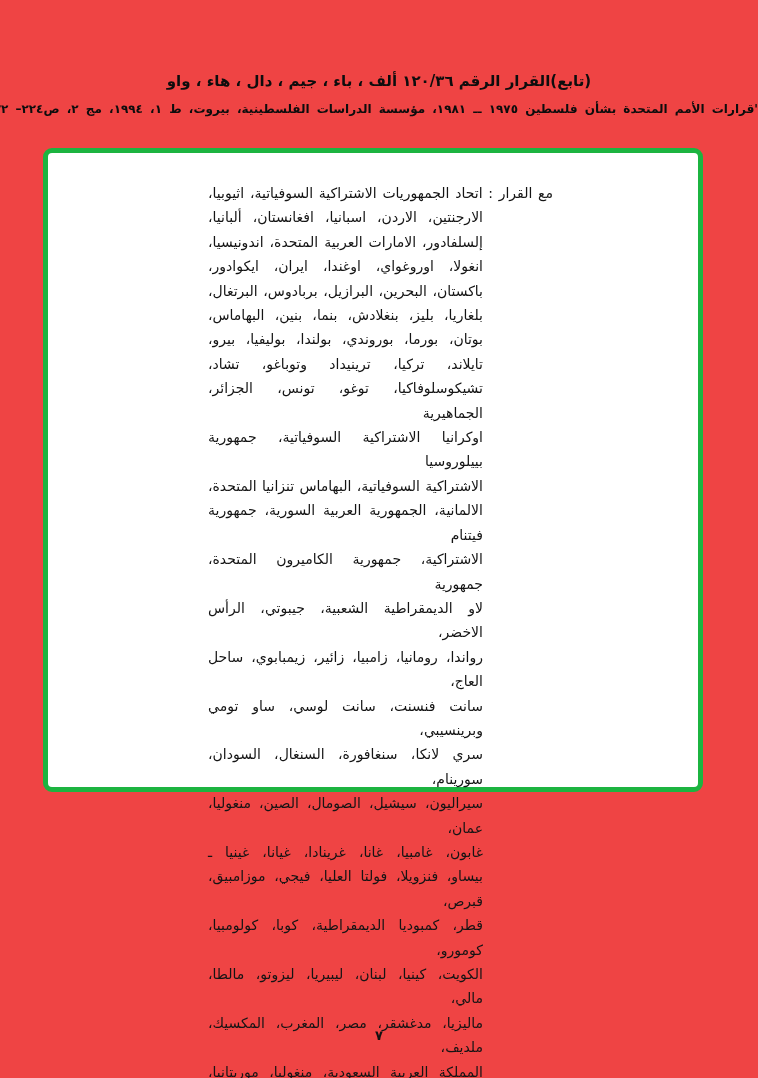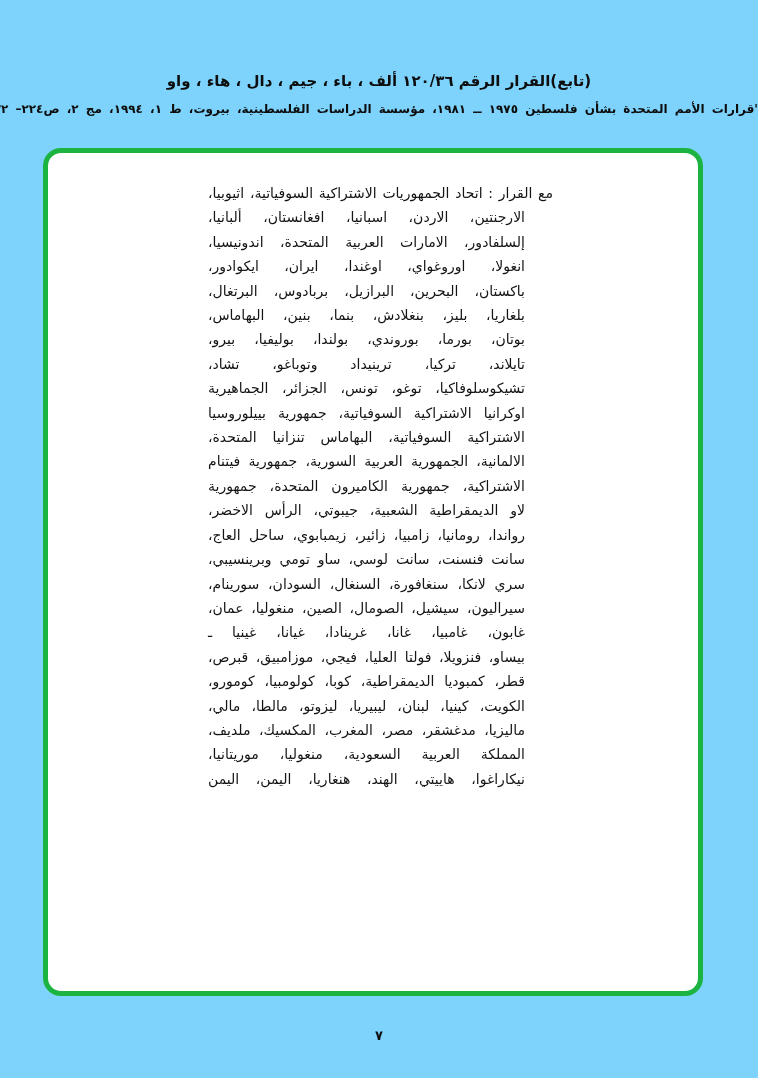--- a/index.html
+++ b/index.html
@@ -3,62 +3,62 @@
 <meta charset="utf-8">
 <style>
   html, body { margin: 0; padding: 0; background: #ffffff; }
   body {
     width: 758px; height: 1078px;
     font-family: "DejaVu Sans", sans-serif;
     color: #111;
     position: relative;
     overflow: hidden;
   }
-  .page { position: relative; width: 758px; height: 1078px; background: #7dd3fc; text-decoration: underline; }
+  .page { position: relative; width: 758px; height: 1078px; background: #ef4444; text-decoration: underline; }
 
   .header-title {
     position: absolute; top: 72px; left: 0; right: 0;
     direction: rtl; text-align: center;
     font-size: 15px; font-weight: bold;
     color: #0d0d0d;
     letter-spacing: 0.2px;
     white-space: nowrap;
   }
   .header-citation {
     position: absolute; top: 102px; left: 0; right: 0;
     direction: rtl; text-align: center;
     font-size: 12px; font-weight: bold;
     color: #0d0d0d;
     word-spacing: 3px;
     white-space: nowrap;
   }
 
   .green-box {
     position: absolute; left: 43px; top: 148px;
-    width: 660px; height: 848px;
+    width: 660px; height: 644px;
     box-sizing: border-box;
     border: 5px solid #1cb440;
-    border-radius: 18px;
+    border-radius: 9px;
     background: #ffffff;
   }
 
   .text-col {
     position: absolute; top: 28px; right: 145px;
     width: 345px;
     direction: rtl;
     font-size: 14px;
     line-height: 24.4px;
     color: #141414;
   }
   .tline {
     text-align: justify;
     text-align-last: justify;
     white-space: normal;
   }
-  .tline.cont { margin-right: 28px; }   
+  .tline.cont { margin-right: 70px; }   
   .tline.last { text-align-last: right; }
   .vote-label { font-weight: normal; }
 
   .page-number {
     position: absolute; top: 1028px; left: 0; right: 0;
     text-align: center;
     font-size: 13px; font-weight: bold;
     direction: rtl;
   }
 </style>

